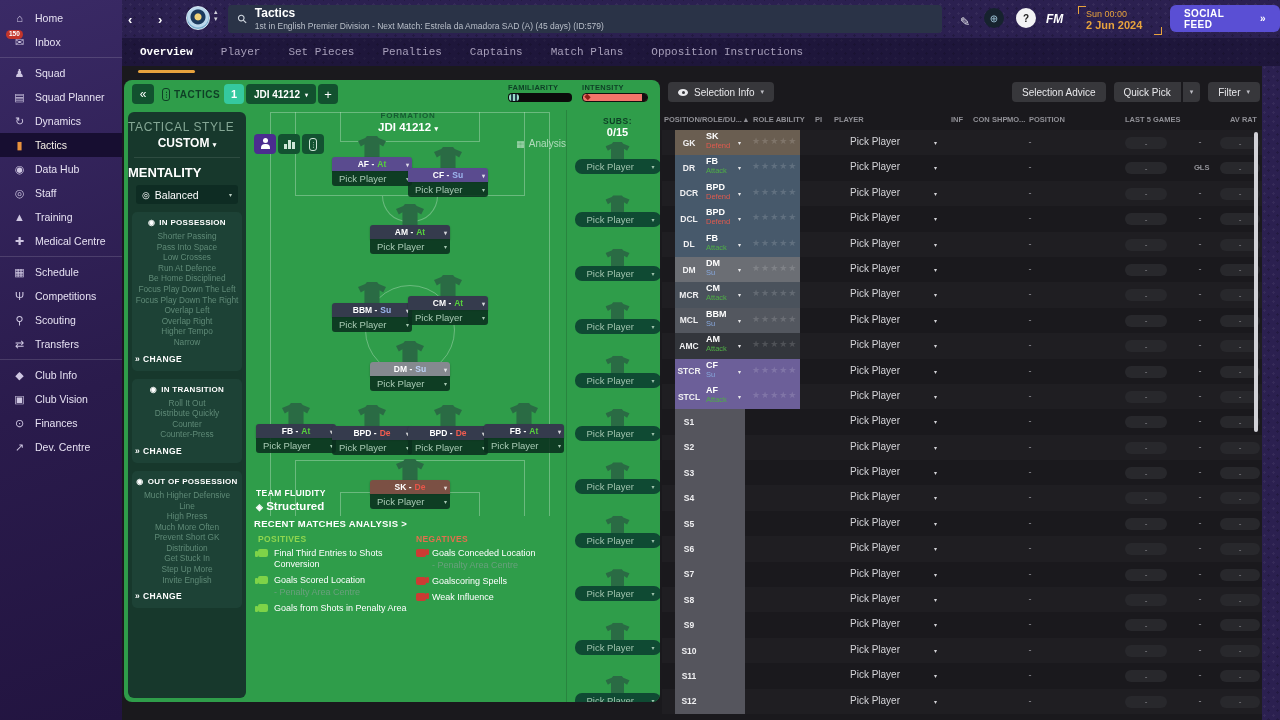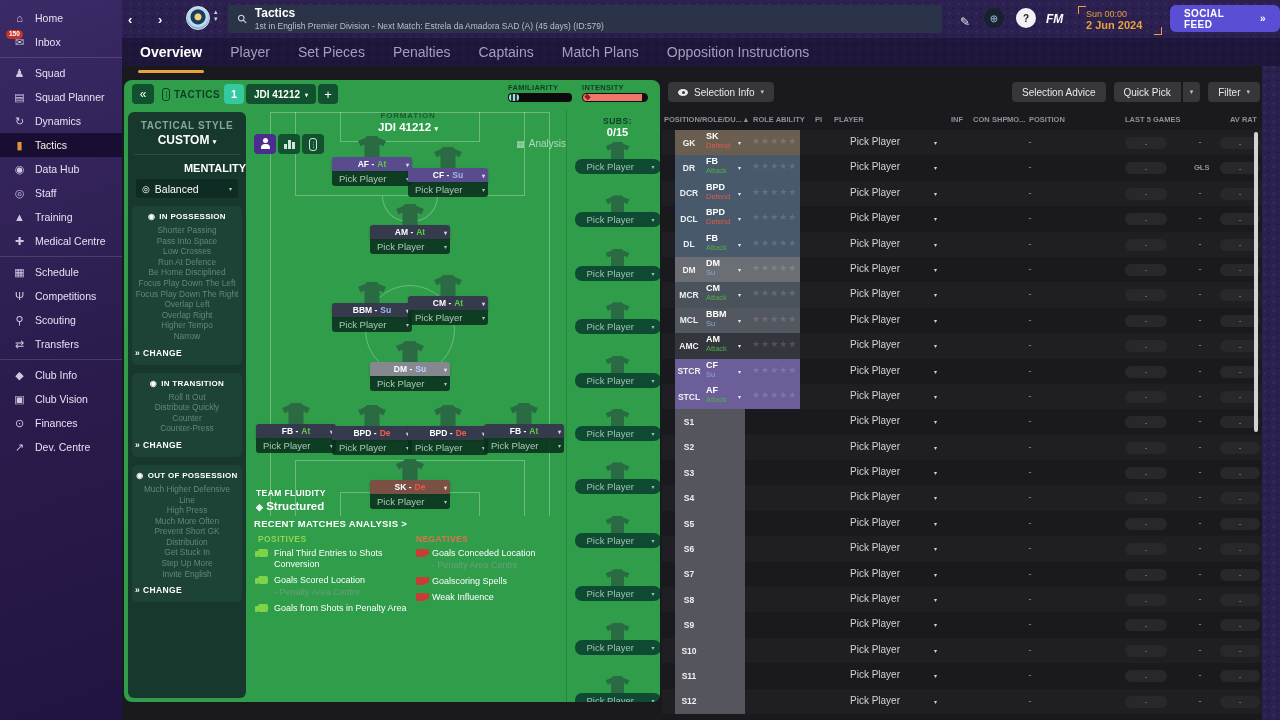--- a/index.html
+++ b/index.html
@@ -42,21 +42,21 @@
   #date-box .d1 { font-size:9px; }
   #date-box .d2 { font-size:11px; font-weight:bold; }
   #date-box::before { content:''; position:absolute; left:0; top:0; width:7px; height:7px; border-left:1px solid #e8a33d; border-top:1px solid #e8a33d; }
   #date-box::after { content:''; position:absolute; right:0; bottom:0; width:7px; height:7px; border-right:1px solid #e8a33d; border-bottom:1px solid #e8a33d; }
   #social-btn { background:#5a4fd4; border-radius:6px; height:27px; padding:0 14px; display:flex; align-items:center; gap:7px;
      font-size:10px; font-weight:bold; letter-spacing:0.4px; cursor:pointer; }
 
   
   #tabbar { left:122px; top:38px; width:1158px; height:28px; background:rgba(16,10,34,0.45);
      display:flex; align-items:center; padding-left:18px; gap:28px; }
-  .tab { font-size:14px; color:#a79fba; cursor:pointer; height:44px; display:flex; align-items:center; position:relative; }
+  .tab { font-size:11px; color:#a79fba; cursor:pointer; height:44px; display:flex; align-items:center; position:relative;font-family:Liberation Mono, monospace; }
   .tab.selected { color:#fff; font-weight:bold; }
   .tab.selected::after { content:''; position:absolute; left:-2px; right:-2px; bottom:1px; height:3px; background:#e8a33d; border-radius:2px; }
 
   
   #content-bg { left:122px; top:66px; width:1140px; height:654px; background:#1a191d; }
 
   
   #tactics-wrap { left:124px; top:80px; width:536px; height:622px; background:#2f9d4a; border-radius:8px; overflow:hidden; }
   .grn-btn { background:#12512f; border-radius:4px; color:#fff; display:flex; align-items:center; justify-content:center; cursor:pointer; }
   #tac-head { position:absolute; left:0; top:0; right:0; height:28px; }
@@ -65,24 +65,24 @@
   .meter-lbl { color:#0e3f26; font-weight:bold; font-size:7.5px; letter-spacing:0.3px; }
   #fam-bar { width:64px; height:9px; background:#0b0b0b; border-radius:4px; position:relative; }
   #fam-bar::before { content:''; position:absolute; left:1px; top:1px; width:10px; height:7px; border-radius:3px;
      background:repeating-linear-gradient(90deg,#9adbc9 0 2px,#23424d 2px 4px); }
   #int-bar { width:66px; height:9px; background:#f2756a; border:1.5px solid #101010; border-radius:4px; position:relative; }
   #int-bar::before { content:''; position:absolute; left:2px; top:1px; width:5px; height:4px; background:#8e1f18; transform:rotate(45deg); }
   #int-bar::after { content:''; position:absolute; right:0; top:0; width:5px; height:100%; background:#101010; border-radius:0 2px 2px 0; }
 
   
   #style-panel { position:absolute; left:4px; top:32px; width:118px; height:586px; background:#17382c; border-radius:6px; padding-top:8px; }
-  #style-title { text-align:center; font-size:10px; font-weight:bold; letter-spacing:0.6px; color:#85a795; }
+  #style-title { font-size:12px; font-weight:normal; letter-spacing:0.6px; color:#85a795; }
   #style-value { text-align:center; font-size:12px; font-weight:bold; margin-top:2px; }
   .panel-divider { height:1px; background:rgba(255,255,255,0.1); margin:7px 6px; }
-  #mentality-lbl { text-align:right; font-size:11px; font-weight:bold; }
+  #mentality-lbl { text-align:left; font-size:13px; font-weight:bold; }
   #mentality-dd { margin:5px 8px 8px 8px; height:19px; background:#0e2c23; border-radius:3px; display:flex; align-items:center;
      padding:0 6px; gap:5px; font-size:10.5px; cursor:pointer; }
   .style-section { margin:0 4px 8px 4px; background:#1d4236; border-radius:5px; padding:6px 3px 7px 3px; }
   .style-section .sec-head { display:flex; align-items:center; justify-content:center; gap:4px; font-size:8px; font-weight:bold; letter-spacing:0.3px; }
   .style-section .sec-items { margin-top:4px; text-align:center; font-size:8.3px; line-height:10.6px; color:#5f8a77; }
   .style-section .sec-change { text-align:left; font-size:8.5px; font-weight:bold; margin-top:6px; letter-spacing:0.4px; cursor:pointer; }
   .sec-ico { font-size:8px; }
 
   
   #pitch { position:absolute; left:126px; top:30px; width:316px; height:406px; }

